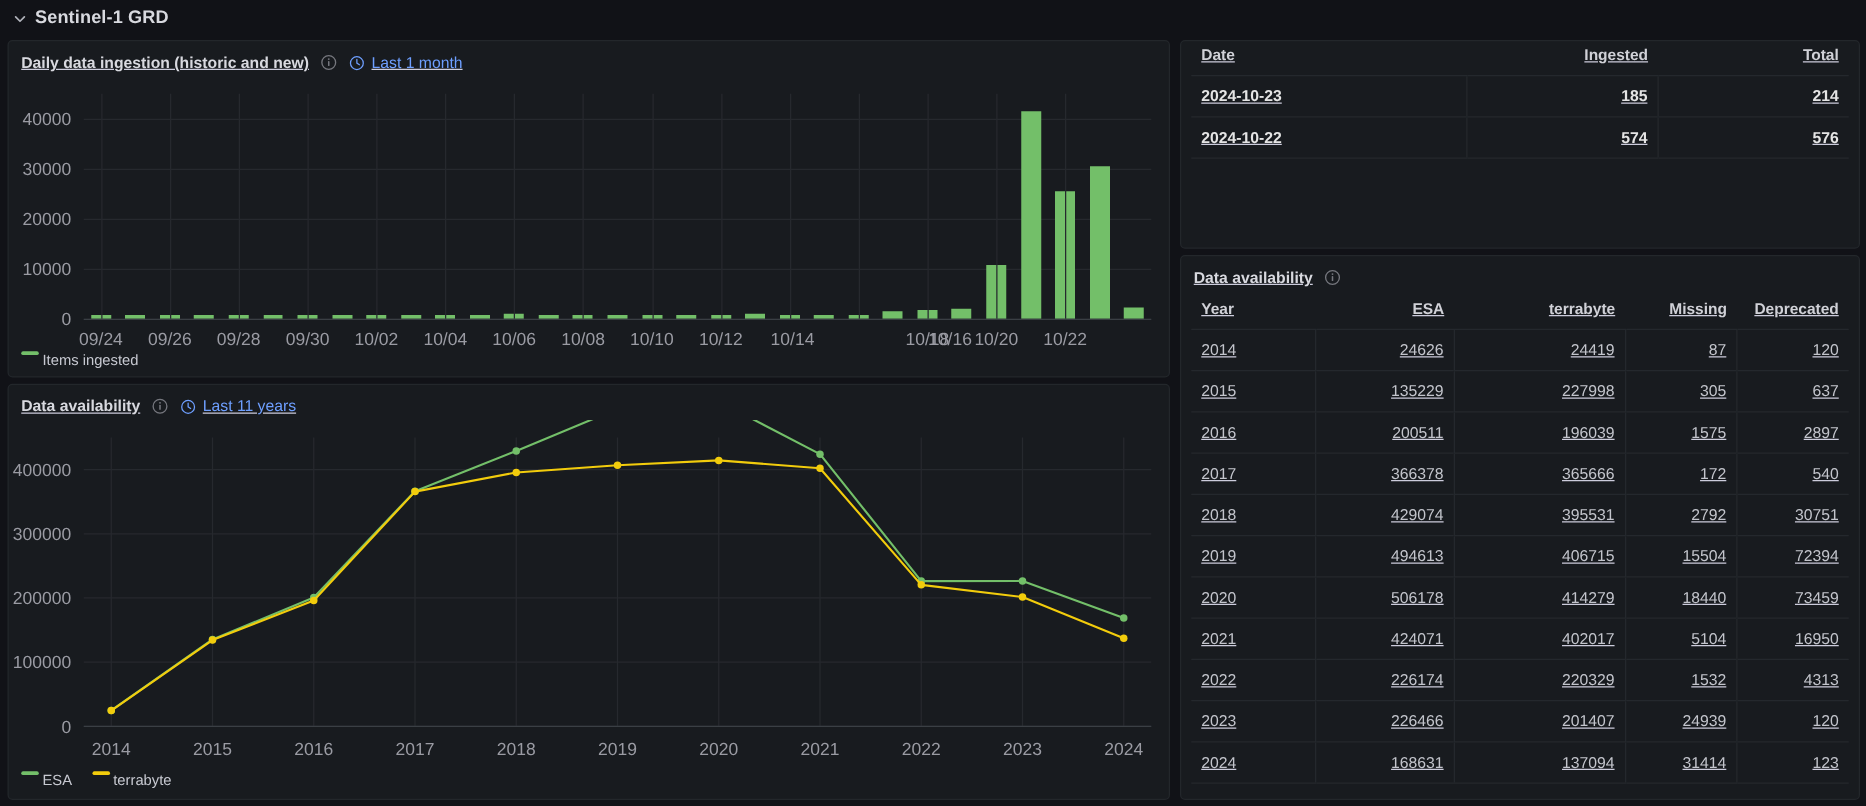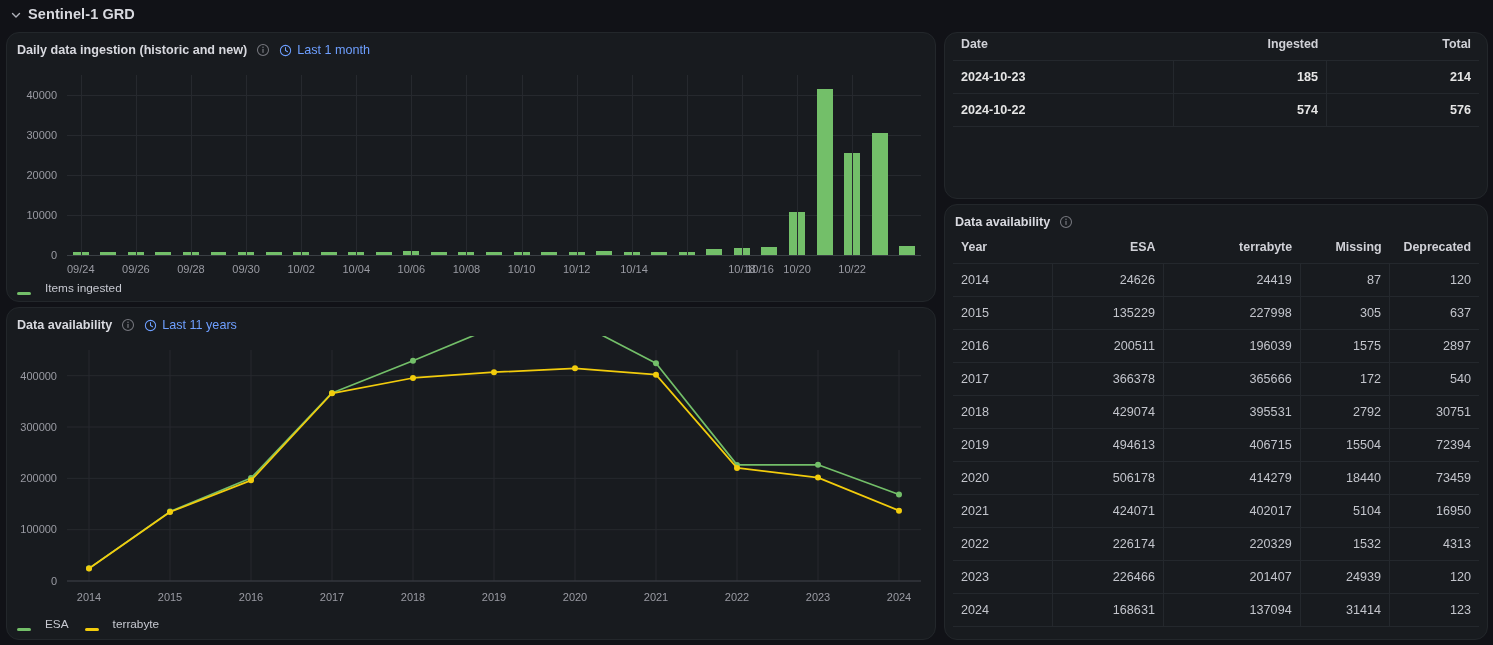--- a/index.html
+++ b/index.html
@@ -21,21 +21,22 @@
     width: 12px; height: 12px; display: inline-block; position: relative; top: 1px;
   }
   .row-chevron svg { display: block; }
   .row-title { font-size: 14.5px; font-weight: 600; color: #d8d9df; letter-spacing: .1px; }
 
   
   .panel {
     position: absolute;
     background: #181b1f;
     border: 1px solid #23272b;
-    border-radius: 13px;
+    border-radius: 4px;
+    text-decoration: underline;
   }
   .panel-head {
     height: 28px; display: flex; align-items: center; gap: 9px;
     padding: 0 10px; margin-top: 3px;
   }
   .panel-title { font-size: 12.6px; font-weight: 600; color: #d8d9df; white-space: nowrap; }
   .info-icon { width: 14px; height: 14px; flex: none; opacity: .72; }
   .info-icon svg { display: block; }
   .timerange {
     display: flex; align-items: center; gap: 5px;
@@ -46,39 +47,39 @@
 
   
   #panel-ingestion   { left: 6px;   top: 32px;  width: 930px; height: 270px; }
   #panel-availability{ left: 6px;   top: 307px; width: 930px; height: 333px; }
   #panel-acquisitions{ left: 944px; top: 32px;  width: 544px; height: 167px; }
   #panel-avail-table { left: 944px; top: 204px; width: 544px; height: 436px; }
 
   
   .plot { position: absolute; }
   .axis-label {
-    position: absolute; font-size: 11px; color: #9a9ba3;
+    position: absolute; font-size: 14px; color: #9a9ba3;
     white-space: nowrap; line-height: 1;
   }
   .ylabel { text-align: right; transform: translateY(-50%); }
   .xlabel { transform: translateX(-50%); }
   .gridline { position: absolute; background: #26292e; }
   .gridline.h { height: 1px; }
   .gridline.v { width: 1px; }
   .axis-line { position: absolute; background: #3a3f44; }
 
   
   .bar { position: absolute; background: #73bf69; bottom: 0; }
 
   
   .legend {
     position: absolute; display: flex; align-items: center; gap: 16px;
     font-size: 11.8px; color: #c7c9d1;
   }
-  .legend-item { display: flex; align-items: flex-end; gap: 14px; }
+  .legend-item { display: flex; align-items: flex-start; gap: 3px; }
   .swatch { width: 14px; height: 3px; border-radius: 2px; display: inline-block; }
 
   
   .linechart { position: absolute; }
 
   
   table { width: 100%; border-collapse: collapse; table-layout: fixed; }
   .tbl-wrap { padding: 0 8px; }
   th {
     font-size: 12.4px; font-weight: 600; color: #d0d1d7;

